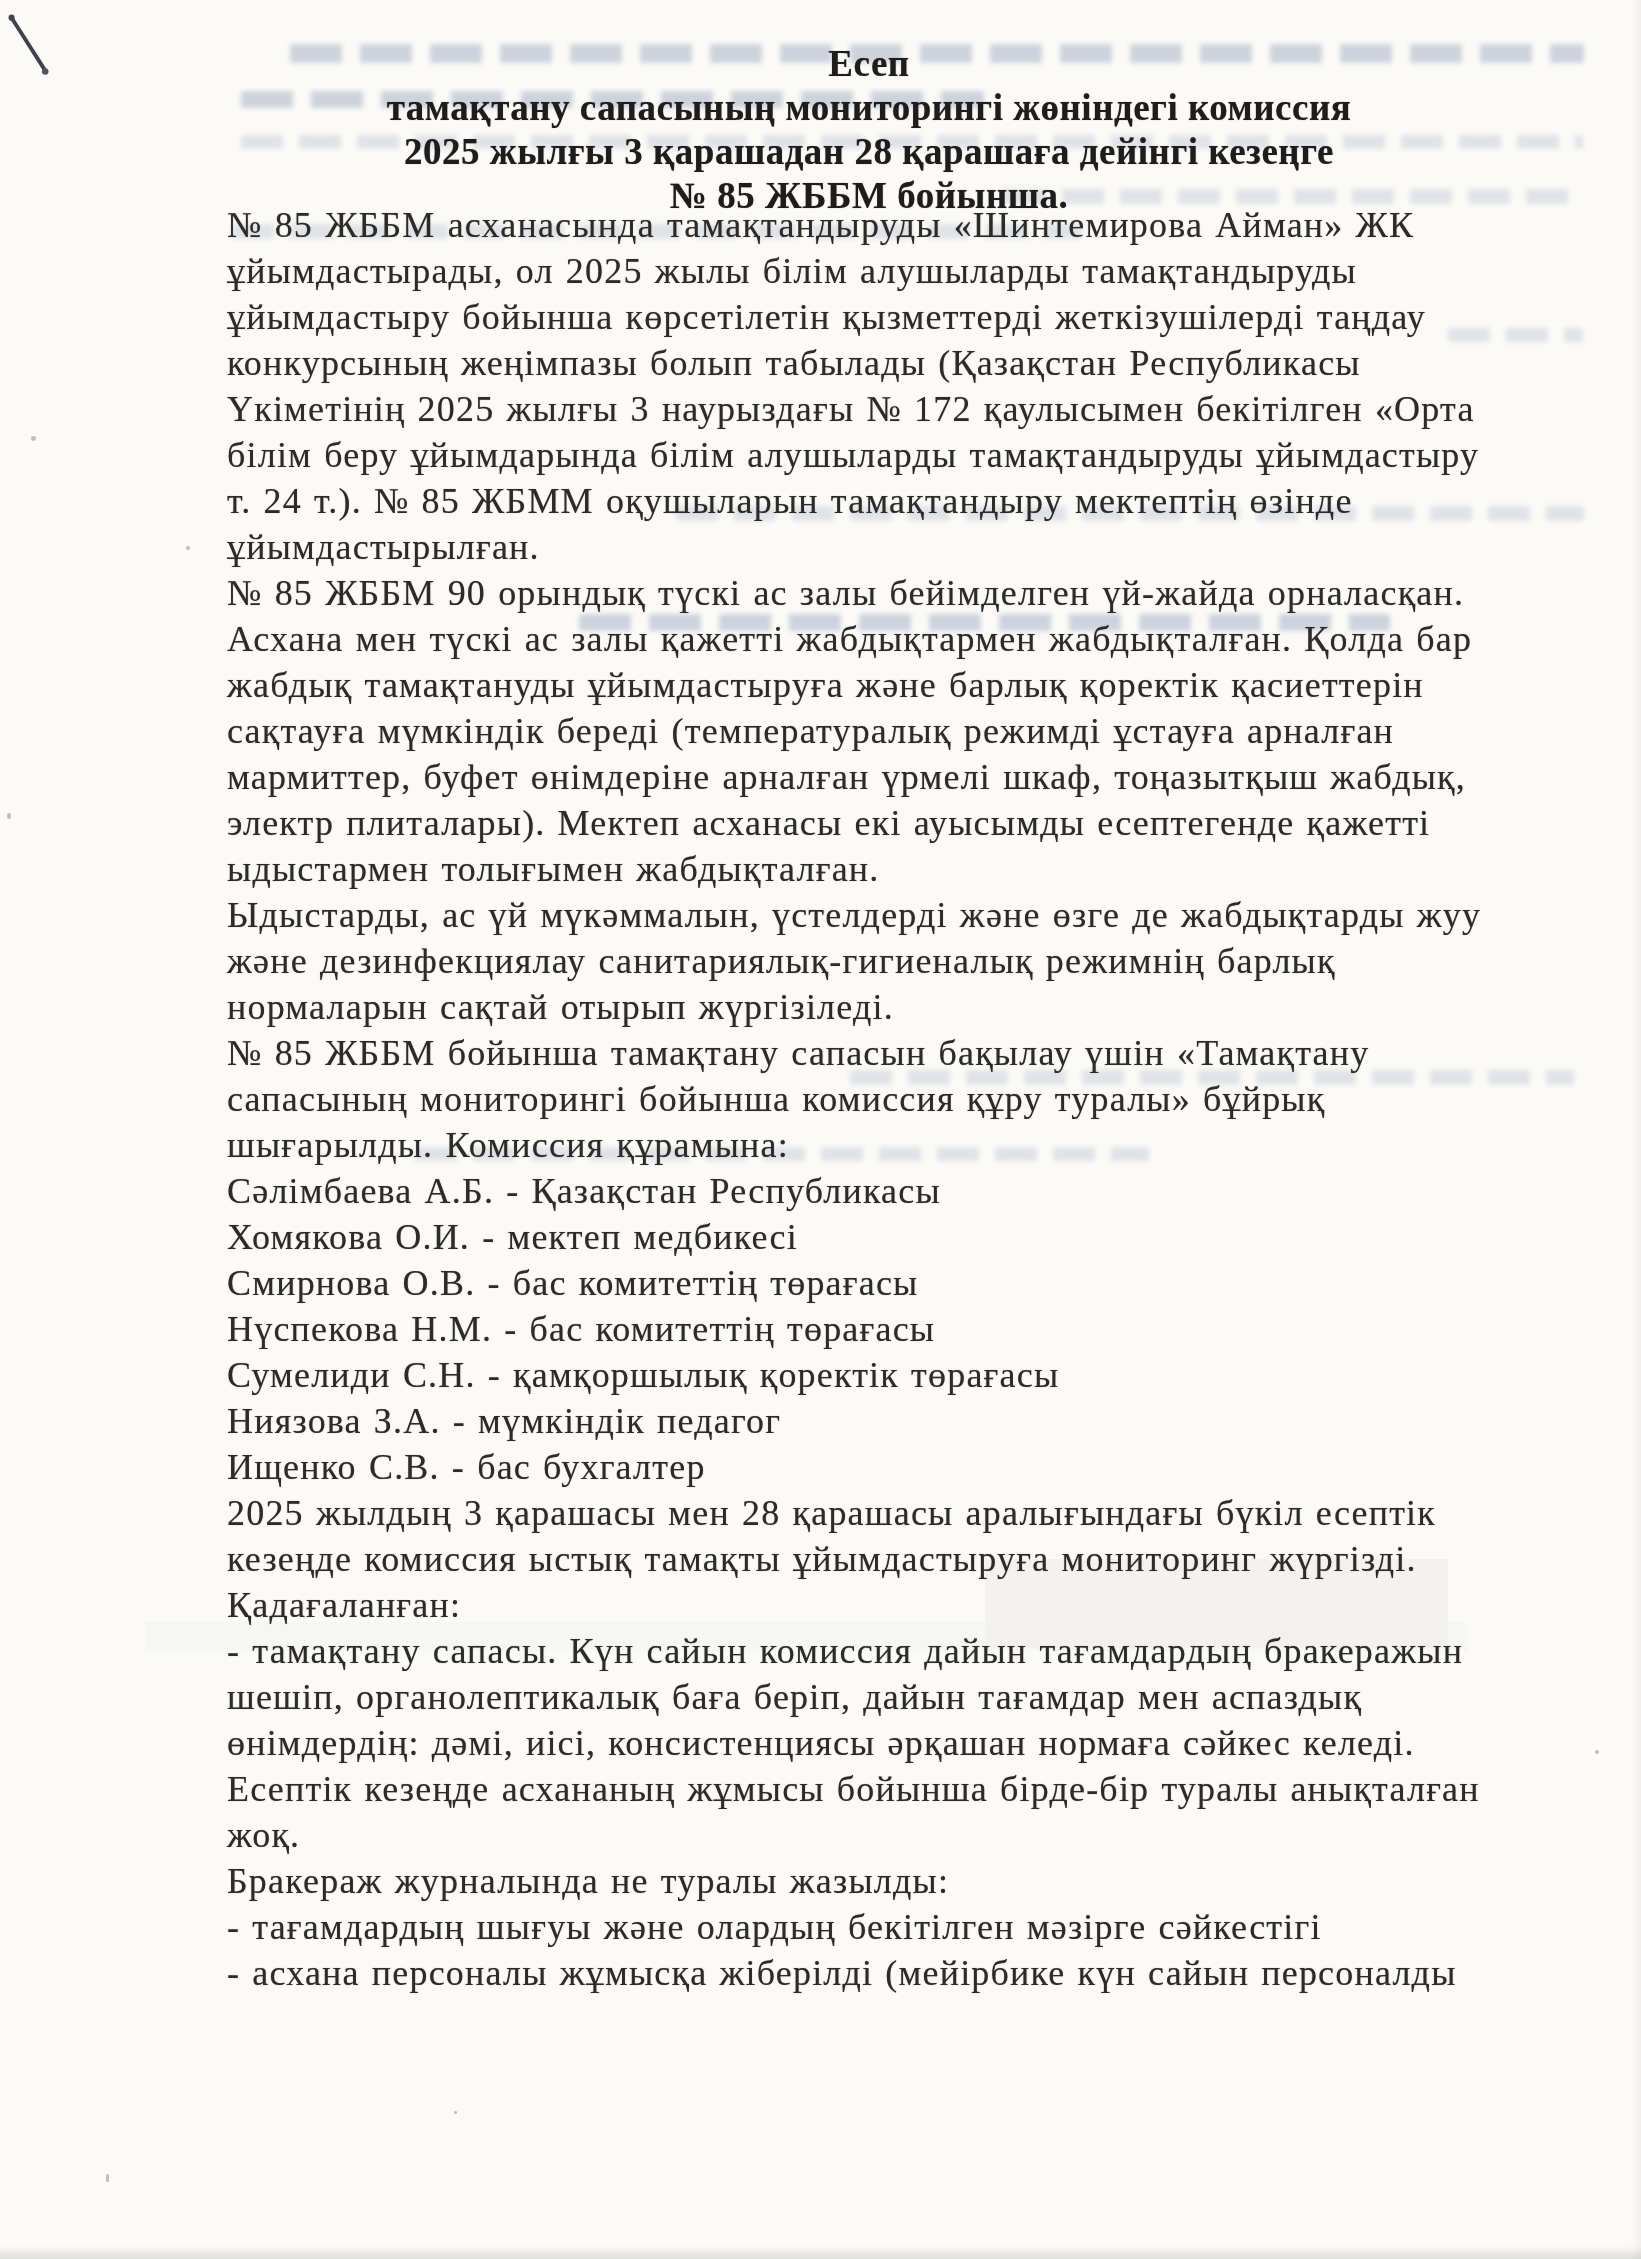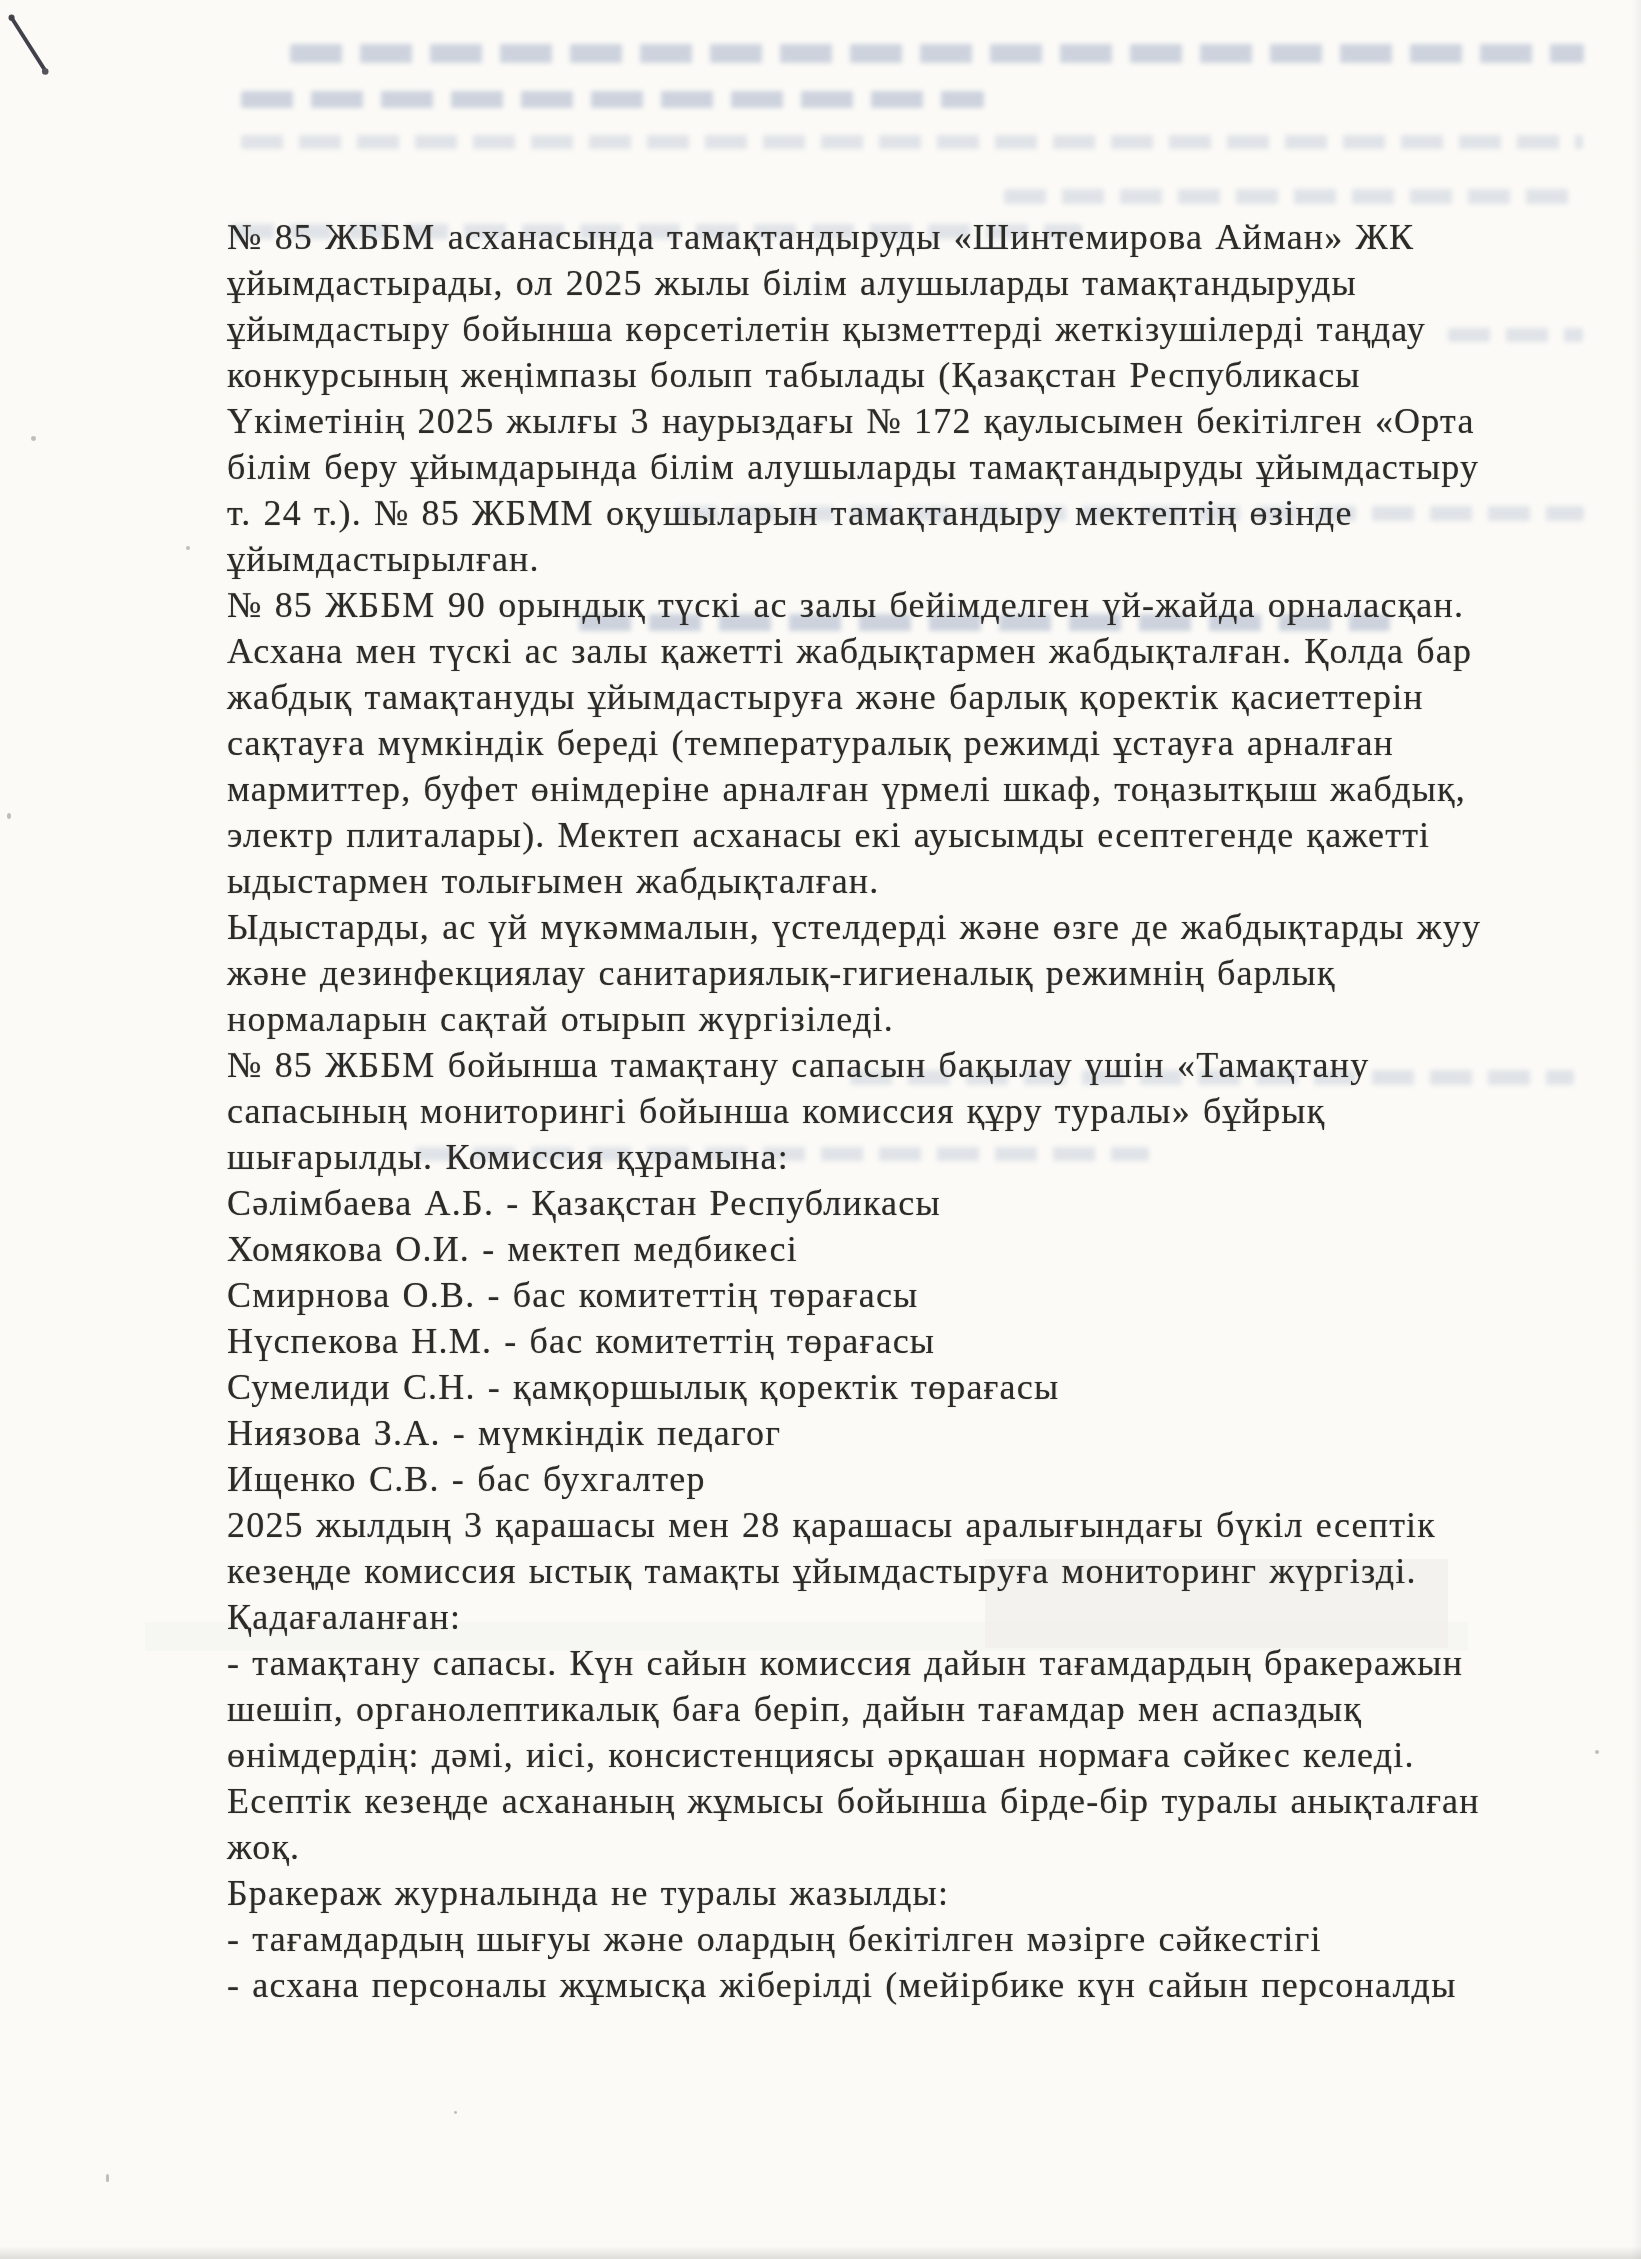--- a/index.html
+++ b/index.html
@@ -14,21 +14,21 @@
   
   .titles{
     position:absolute;left:227px;top:42px;width:1284px;
     text-align:center;font-weight:bold;
     font-size:37px;line-height:44px;
     color:#1f1d1b;letter-spacing:0.5px;
     text-shadow:0 0 1px rgba(45,43,40,.55);
   }
   
   .body-text{
-    position:absolute;left:227px;top:214px;width:1410px;
+    position:absolute;left:227px;top:202px;width:1410px;
     font-size:36px;line-height:46px;
     letter-spacing:1.2px;word-spacing:1.9px;
     text-shadow:0 0 1px rgba(50,48,45,.5);
   }
   .body-text .line{white-space:nowrap;}
   
   .bleed{position:absolute;filter:blur(2.9px);border-radius:2.9px;pointer-events:none;}
   .bleed-strong{opacity:.42;background:repeating-linear-gradient(90deg,#8f9dbb 0 52px,rgba(143,157,187,0) 52px 70px);}
   .bleed-soft{opacity:.28;background:repeating-linear-gradient(90deg,#9aa8c0 0 42px,rgba(154,168,192,0) 42px 58px);}
   
@@ -66,20 +66,26 @@
     <circle cx="47" cy="74" r="3.4" fill="#55555c"></circle>
   </svg>
 
   <div class="speck" style="left:31px;top:436px;width:4.8px;height:4.8px;"></div>
   <div class="speck" style="left:186px;top:546px;width:3.9px;height:3.9px;"></div>
   <div class="speck" style="left:6.8px;top:813px;width:3.9px;height:5.8px;"></div>
   <div class="speck" style="left:106px;top:2174px;width:2.9px;height:7.7px;border-radius:1.9px;"></div>
   <div class="speck" style="left:1595px;top:1750px;width:3.9px;height:3.9px;"></div>
   <div class="speck" style="left:454px;top:2111px;width:2.9px;height:2.9px;"></div>
 
+  <div class="titles">
+    <div>Есеп</div>
+    <div>тамақтану сапасының мониторингі жөніндегі комиссия</div>
+    <div>2025 жылғы 3 қарашадан 28 қарашаға дейінгі кезеңге</div>
+    <div>№ 85 ЖББМ бойынша.</div>
+  </div>
 
   <div class="body-text">
 
   <div class="line">№ 85 ЖББМ асханасында тамақтандыруды «Шинтемирова Айман» ЖК</div>
       <div class="line">ұйымдастырады, ол 2025 жылы білім алушыларды тамақтандыруды</div>
       <div class="line">ұйымдастыру бойынша көрсетілетін қызметтерді жеткізушілерді таңдау</div>
       <div class="line">конкурсының жеңімпазы болып табылады (Қазақстан Республикасы</div>
       <div class="line">Үкіметінің 2025 жылғы 3 наурыздағы № 172 қаулысымен бекітілген «Орта</div>
       <div class="line">білім беру ұйымдарында білім алушыларды тамақтандыруды ұйымдастыру</div>
       <div class="line">т. 24 т.). № 85 ЖБММ оқушыларын тамақтандыру мектептің өзінде</div>

